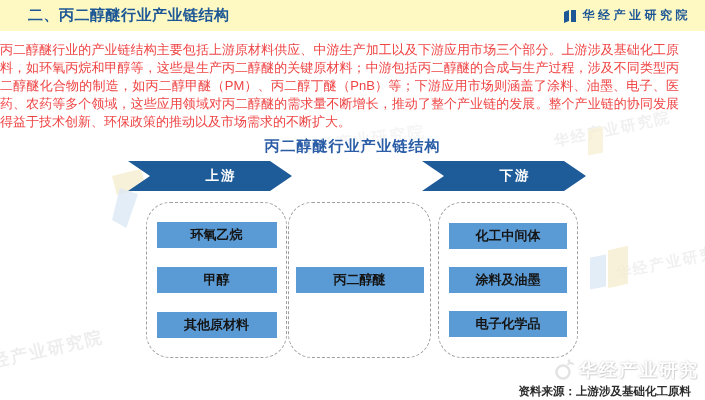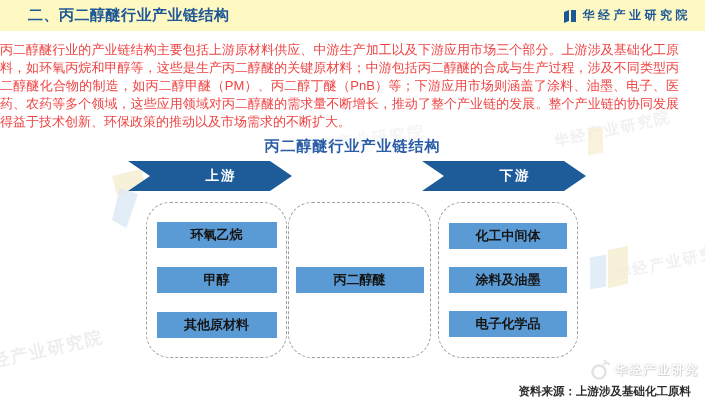--- a/index.html
+++ b/index.html
@@ -77,21 +77,21 @@
   .deco-b1 { left:112px; top:188px; width:26px; height:40px; background:#dce8f5; clip-path:polygon(30% 0, 100% 15%, 55% 100%, 0 80%); opacity:0.8; }
   .deco-y2 { left:588px; top:128px; width:15px; height:26px; background:#f6eecf; transform:skewY(-12deg); opacity:0.7; }
   .deco-b2 { left:590px; top:256px; width:16px; height:32px; background:#dce8f5; transform:skewY(-10deg); opacity:0.8; }
   .deco-y3 { left:608px; top:248px; width:20px; height:38px; background:#f6eecf; transform:skewY(-12deg); opacity:0.8; }
 
   .footer-wm {
     position:absolute; right:6px; top:358px; display:flex; align-items:center; gap:4px;
     pointer-events:none;
   }
   .footer-wm-text {
-    font-size:12px; font-weight:bold; letter-spacing:2px; color:#ffffff;
+    font-size:18px; font-weight:bold; letter-spacing:2px; color:#ffffff;
     text-shadow:0 0 2px rgba(150,150,150,0.55), 1px 1px 0 rgba(170,170,170,0.35);
   }
 </style>
 </head>
 <body>
 
 <div class="stage">
 
   <span class="wm wm-4">华经产业研究院</span>
   <span class="wm wm-1">华经产业研究院</span>

